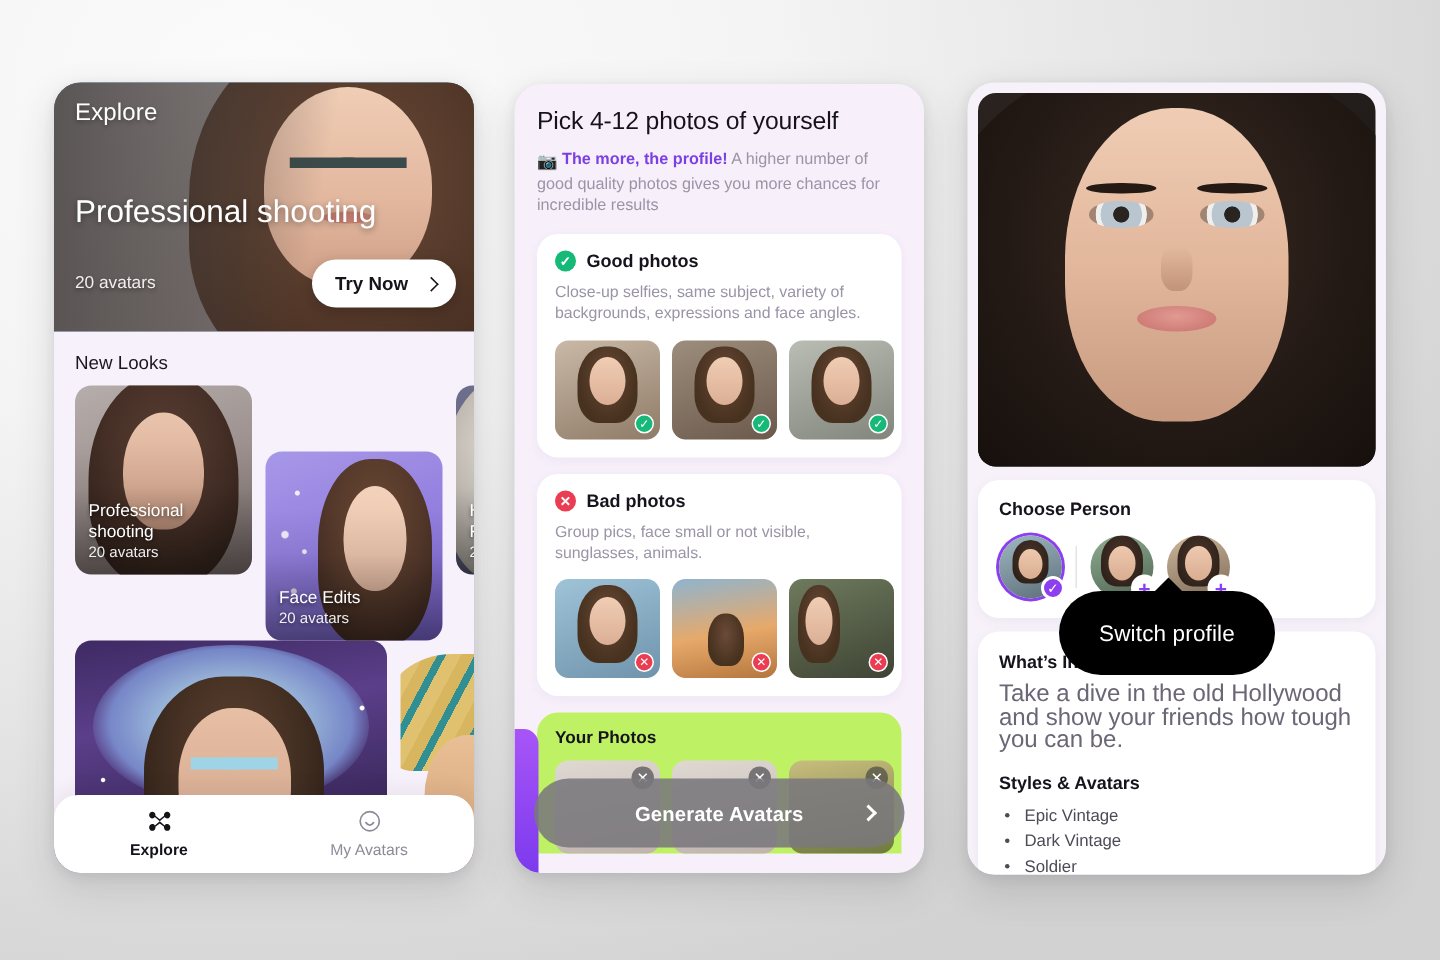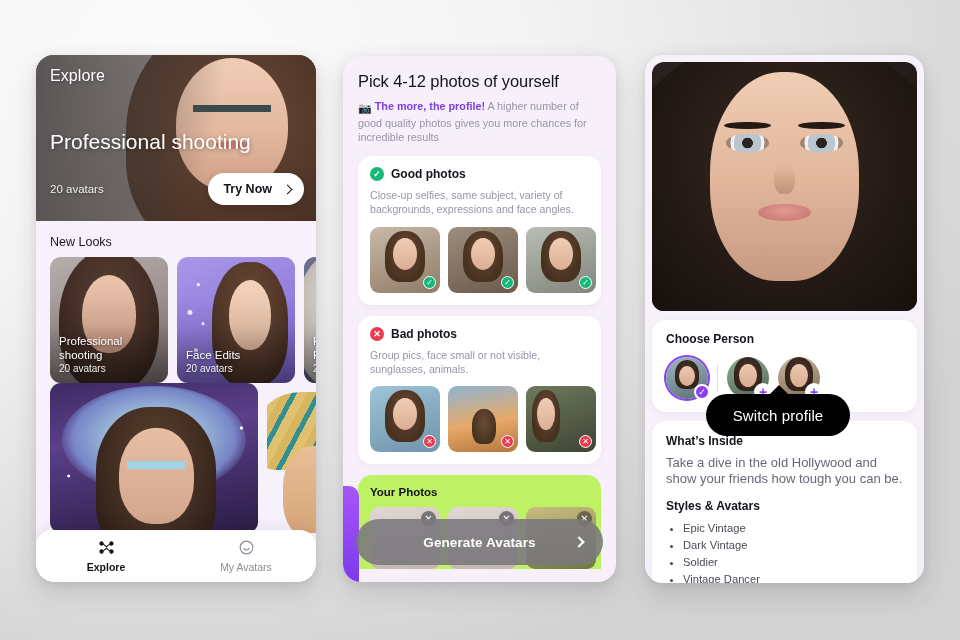--- a/index.html
+++ b/index.html
@@ -80,21 +80,21 @@
   .p1body { background:#f7f1fb; height:361px; position:relative; }
   .sec-title { font-size:12.5px; font-weight:400; color:#1b1720; padding:14px 0 8px 14px; }
   .row { display:flex; gap:9px; padding-left:14px; }
   .look { width:118px; height:126px; border-radius:11px; position:relative; overflow:hidden; flex:none; }
   .look .cap { position:absolute; left:9px; bottom:9px; z-index:5; color:#fff;
       text-shadow:0 1px 3px rgba(0,0,0,.55); }
   .look .cap .l1 { font-size:11.5px; line-height:13.5px; }
   .look .cap .l2 { font-size:10px; opacity:.92; margin-top:1px; }
   .look .vig { position:absolute; inset:0; z-index:4;
       background:linear-gradient(0deg, rgba(0,0,0,.45) 0%, rgba(0,0,0,.06) 46%, rgba(0,0,0,0) 70%); }
-  .look-b { background:linear-gradient(160deg,#a898e8 0%,#8f7bdd 55%,#7c66d2 100%); }
+  .look-b { background:linear-gradient(160deg,#a898e8 0%,#8f7bdd 55%,#7c66d2 100%);margin-top:44px; }
   .look-b .sparkles { position:absolute; inset:0; z-index:2;
       background:
         radial-gradient(circle at 18% 22%, #fff 0 1.3px, transparent 2px),
         radial-gradient(circle at 11% 44%, #fff 0 2px, transparent 3px),
         radial-gradient(circle at 22% 53%, #fff 0 1.2px, transparent 2px),
         radial-gradient(circle at 16% 74%, #fff 0 1.6px, transparent 2.4px),
         radial-gradient(circle at 52% 12%, #fff 0 1.2px, transparent 2px); opacity:.85; }
   .look-b .kid { position:absolute; left:30%; top:4%; width:64%; height:98%;
       background:radial-gradient(ellipse at 50% 38%,#6d4a33 0%,#52372a 60%,#3a261d 100%);
       border-radius:46% 46% 38% 38%; z-index:3; }
@@ -230,25 +230,25 @@
   .a3 { background:linear-gradient(160deg,#cdb79c 0%,#7c6a56 100%); }
   .av .hh { position:absolute; left:16%; top:0%; width:68%; height:80%;
             background:radial-gradient(ellipse at 50% 42%, #4a362b 0%, #271b15 100%);
             border-radius:48% 48% 36% 36%; }
   .av .ff { position:absolute; left:28%; top:16%; width:44%; height:56%;
             background:linear-gradient(180deg,#eec9ae 0%,#d9ad92 100%); border-radius:50%; }
 
   .p3card2 { background:#fff; border-radius:14px; margin:9px 7px 0 7px; padding:13px 14px 10px 14px;
              box-shadow:0 2px 8px rgba(60,40,90,.06); }
   .wi-title { font-size:12px; font-weight:700; color:#16131c; }
-  .wi-desc { margin-top:7px; font-size:13px; line-height:15.5px; color:#6b6676; }
+  .wi-desc { margin-top:7px; font-size:16px; line-height:15.5px; color:#6b6676; }
   .sa-title { margin-top:13px; font-size:12px; font-weight:700; color:#16131c; }
   .sa-list { margin-top:7px; padding-left:17px; }
   .sa-list li { font-size:11.2px; line-height:17px; color:#4e4a57; }
-  .tooltip { position:absolute; left:706px; top:394px; width:144px; height:42px; background:#000;
+  .tooltip { position:absolute; left:706px; top:394px; width:144px; height:56px; background:#000;
              border-radius:28px; display:flex; align-items:center; justify-content:center; z-index:40; }
   .tooltip .tt { color:#fff; font-size:15px; letter-spacing:.1px; }
   .tooltip .arrow { position:absolute; top:-9px; left:50%; margin-left:-9px; width:0; height:0;
              border-left:10px solid transparent; border-right:10px solid transparent;
              border-bottom:10px solid #000; }
 </style>
 </head>
 <body>
 
 <div class="stage">

